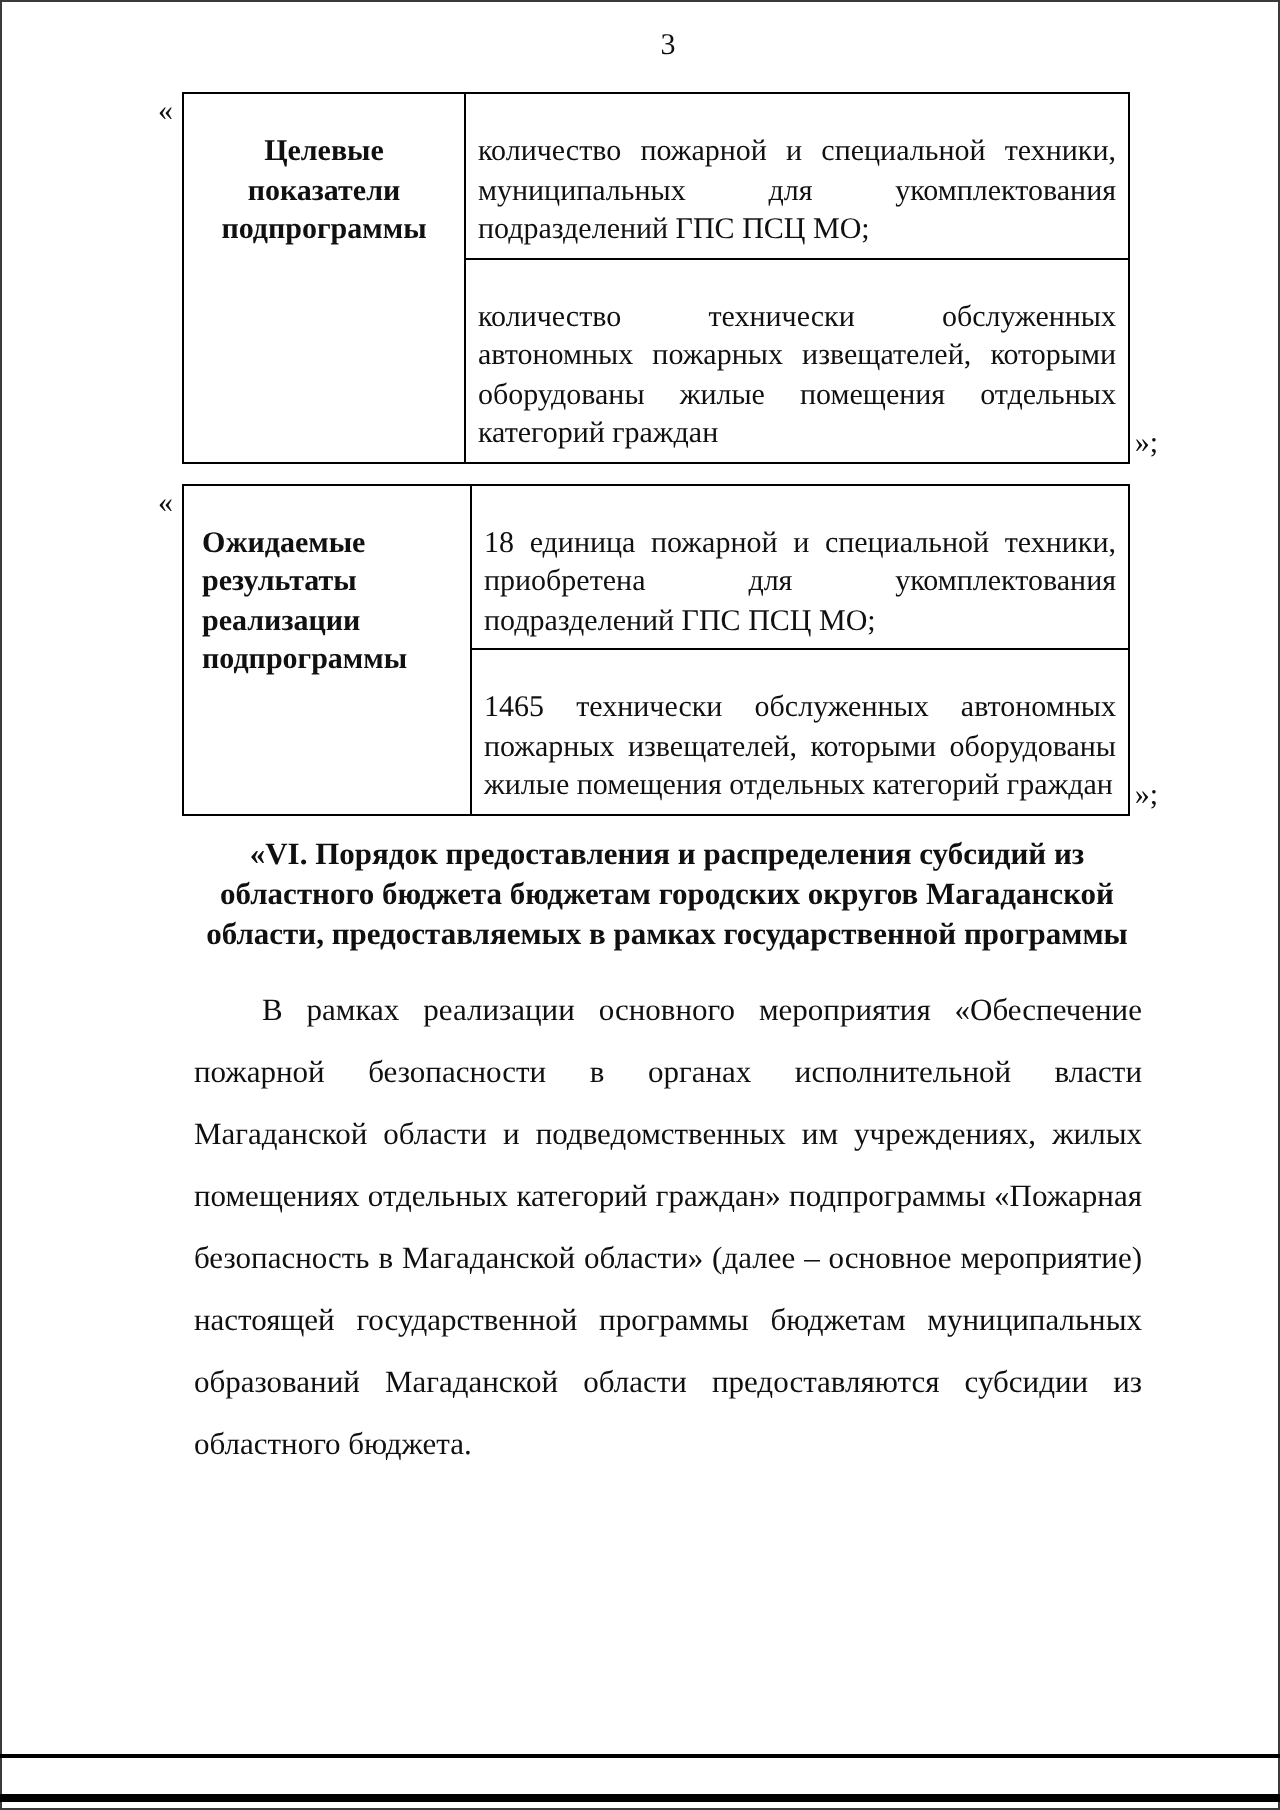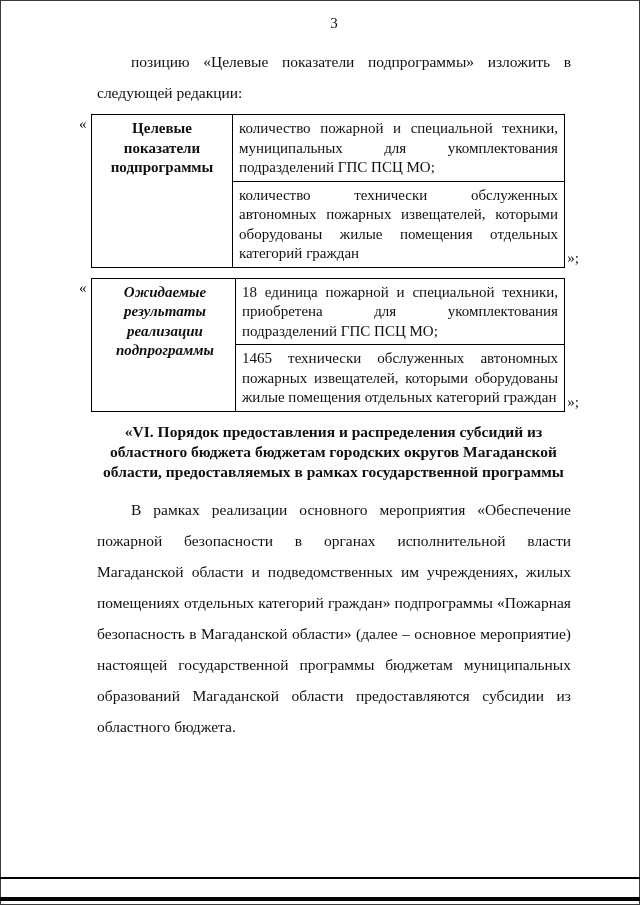--- a/index.html
+++ b/index.html
@@ -51,28 +51,28 @@
   }
   table.doc-table{
     border-collapse:collapse;
     flex:1;
     font-size:15px;
     line-height:19.5px;
   }
   table.doc-table td{
     border:1.5px solid #000;
     vertical-align:top;
-    padding:4px 6px 3px 6px;
+    padding:20px 6px 3px 6px;
   }
   td.lcol{
     width:128px;
     font-weight:bold;
   }
   td.lcol.center{text-align:center;}
-  td.lcol.left{text-align:center;padding-left:9px;font-style:italic;}
+  td.lcol.left{text-align:left;padding-left:9px;}
   td.rcol{
     text-align:justify;
   }
   .heading{
     font-weight:bold;
     text-align:center;
     font-size:15.5px;
     line-height:20px;
     margin:10px 1px 12px 0;
   }
@@ -85,21 +85,20 @@
     height:4px;background:#000;
   }
 </style>
 </head>
 <body>
 
 <div class="page">
 
   <div class="page-number">3</div>
 
-  <p class="body-par tight">позицию «Целевые показатели подпрограммы» изложить в следующей редакции:</p>
 
   <div class="table-wrap">
     <span class="open-q">«</span>
     <table class="doc-table">
       <tbody>
         <tr>
           <td class="lcol center" rowspan="2">Целевые показатели подпрограммы</td>
           <td class="rcol">количество пожарной и специальной техники, муниципальных для укомплектования подразделений ГПС ПСЦ МО;</td>
         </tr>
         <tr>

